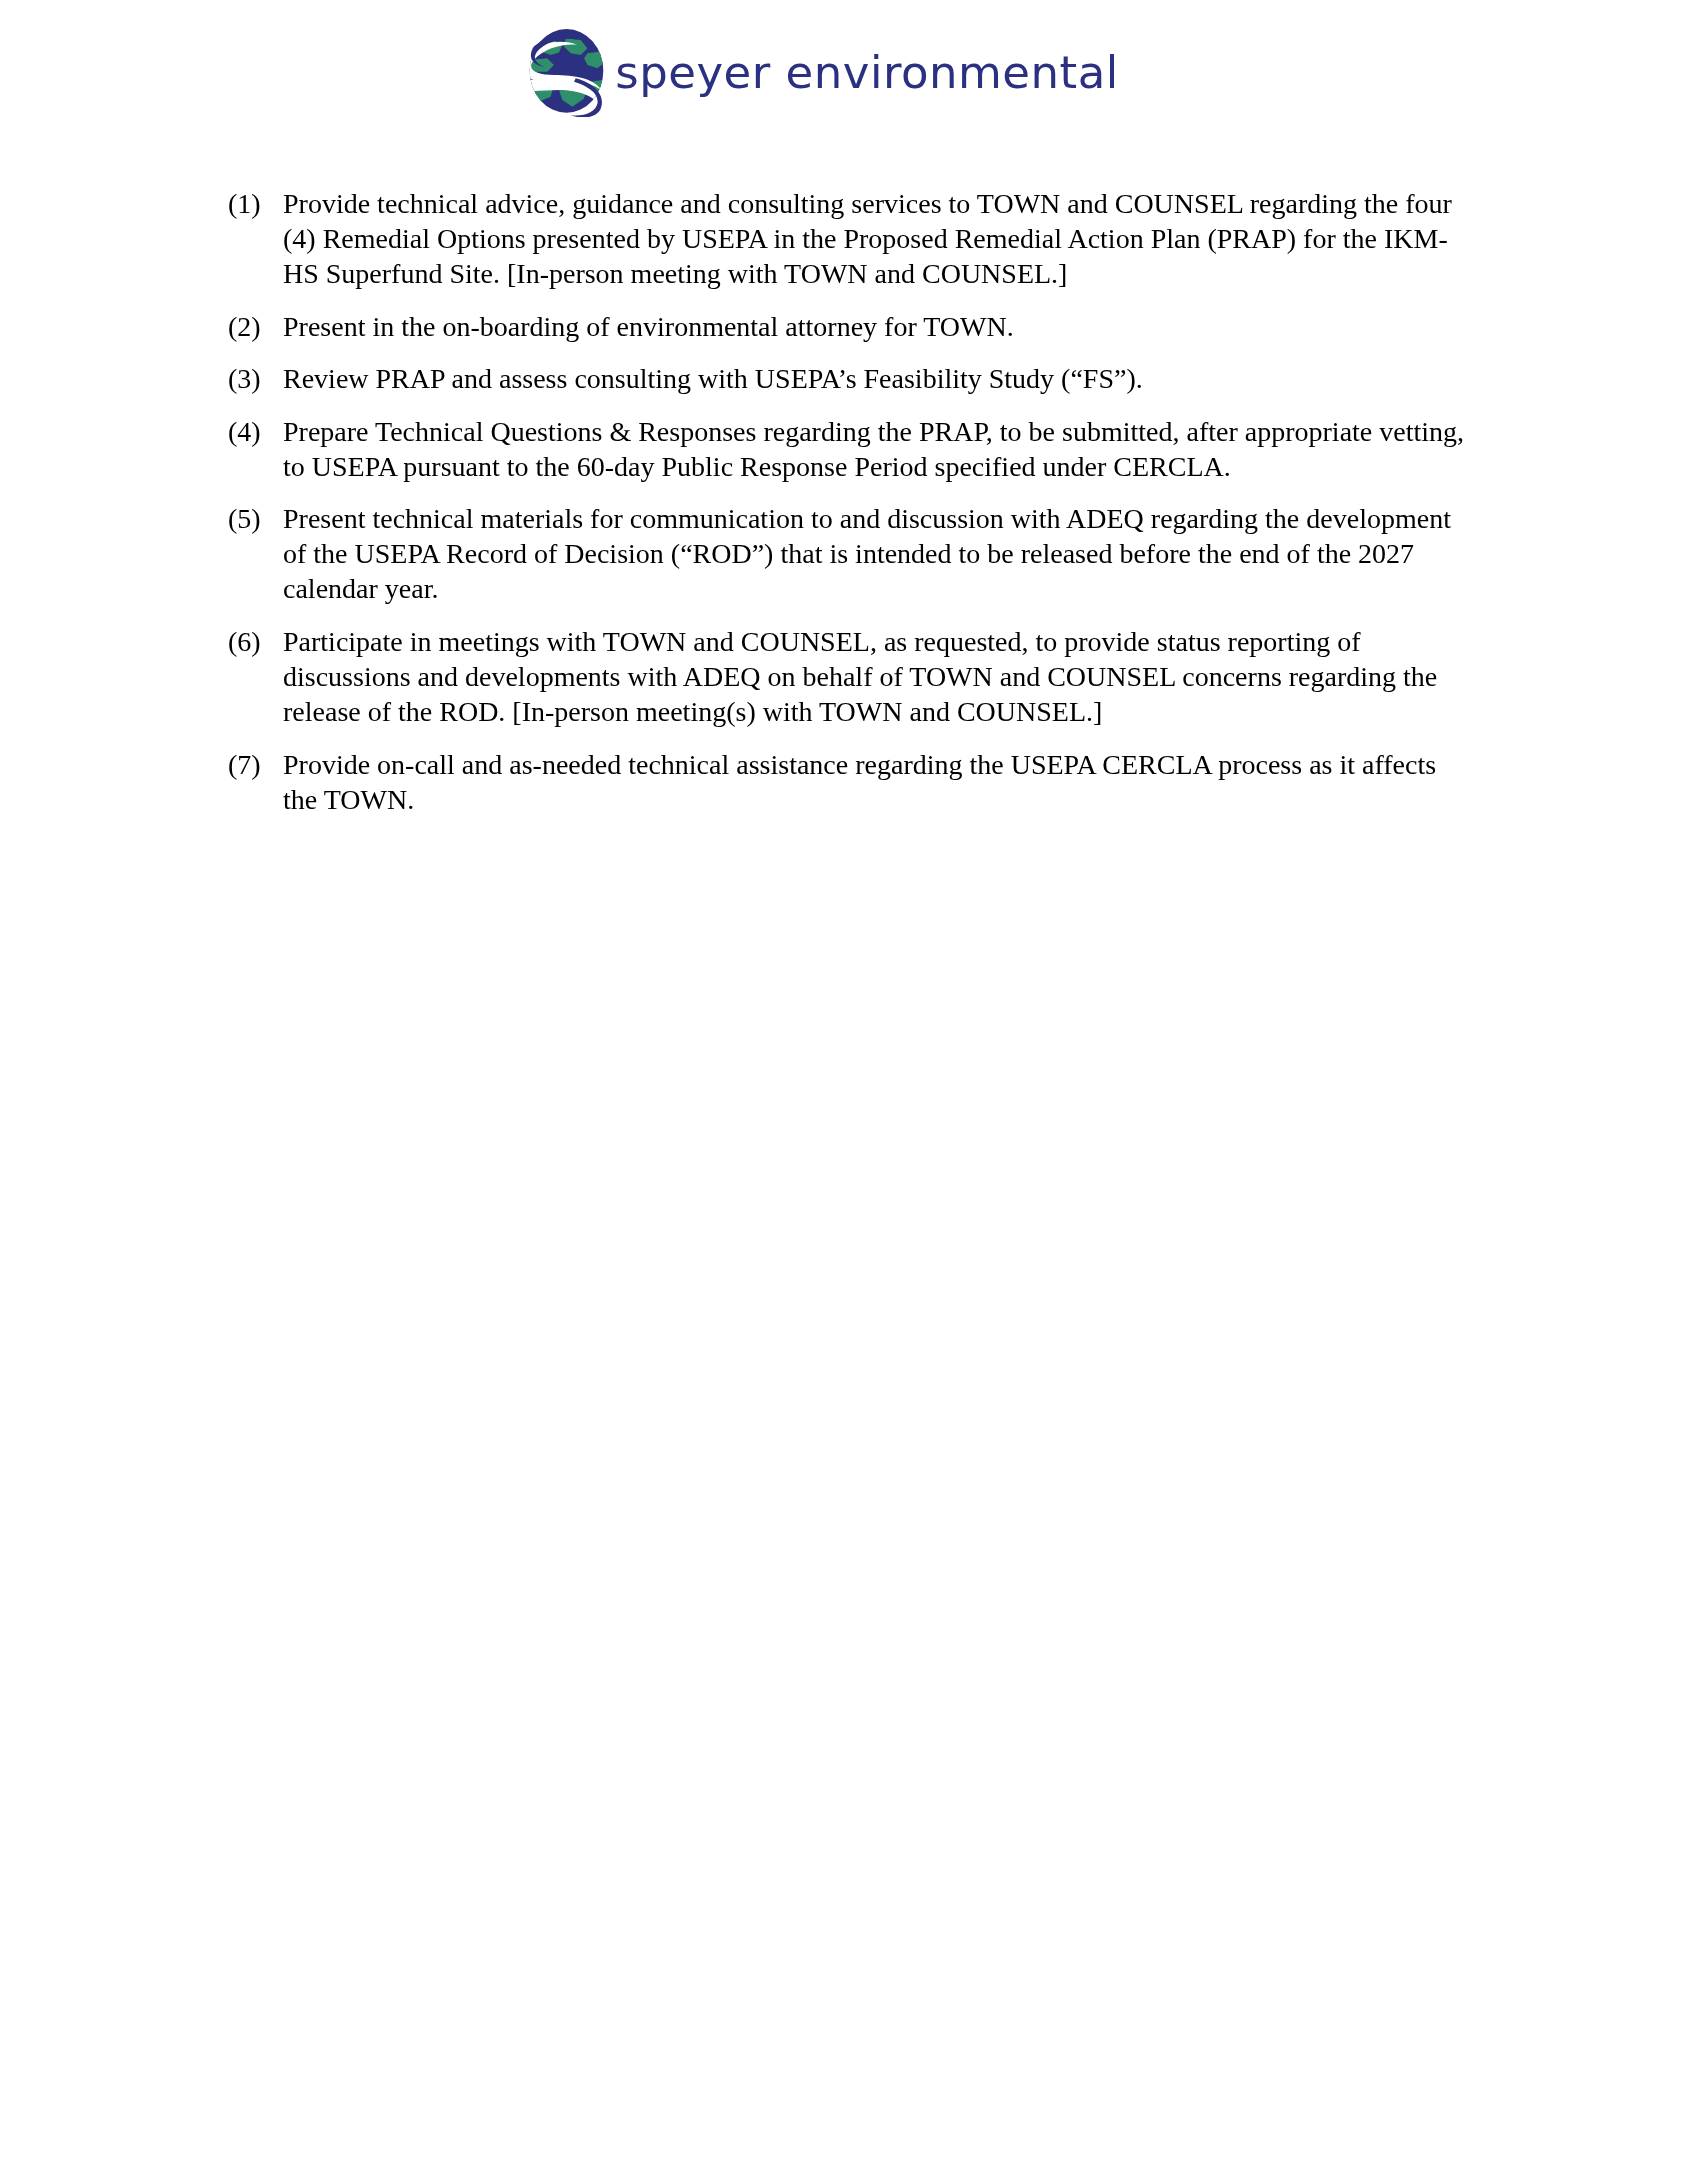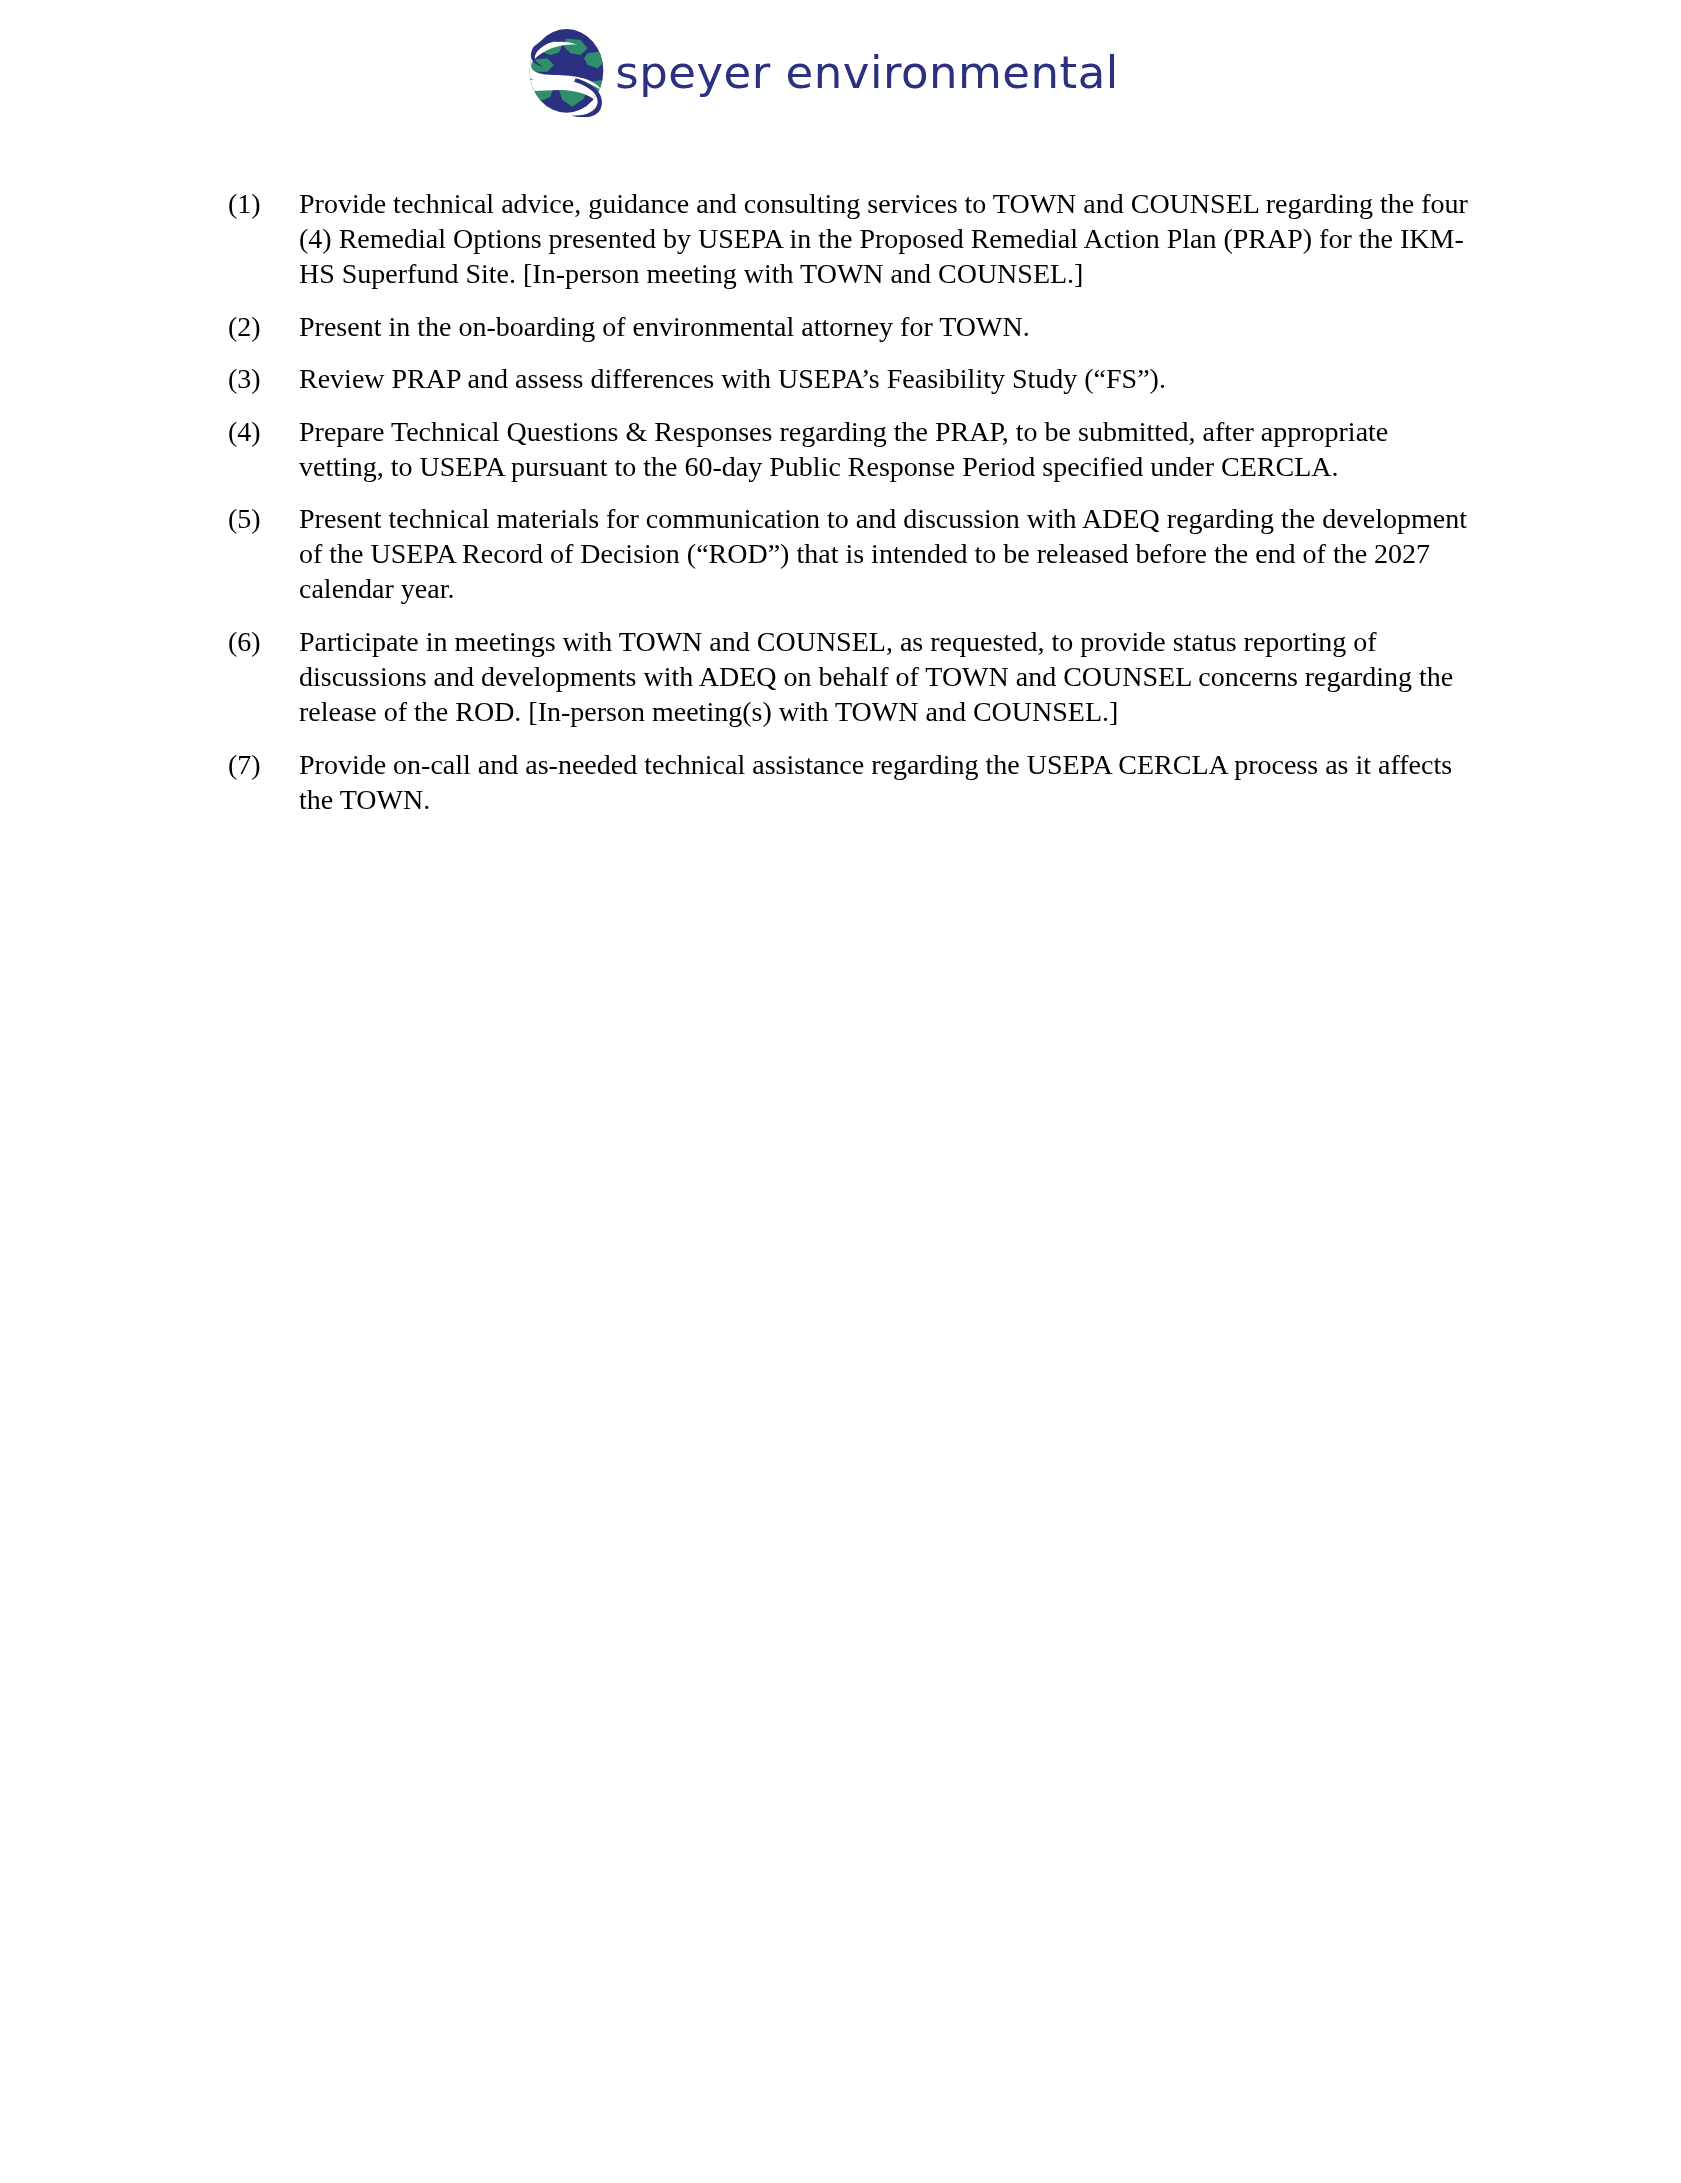--- a/index.html
+++ b/index.html
@@ -80,21 +80,20 @@
     line-height: 35px;
     text-align: left;
     white-space: nowrap;
   }
   .clause-text {
     flex: 1 1 auto;
     font-size: 28px;
     line-height: 35px;
     text-align: left;
     hyphens: none;
-    margin-left: 16px;
   }
 </style>
 </head>
 <body>
 
 <div class="page">
 
   <div class="letterhead">
     <div class="logo-lockup">
 
@@ -136,21 +135,21 @@
       <div class="clause-text">Provide technical advice, guidance and consulting services to TOWN and COUNSEL regarding the four (4) Remedial Options presented by USEPA in the Proposed Remedial Action Plan (PRAP) for the IKM-HS Superfund Site. [In-person meeting with TOWN and COUNSEL.]</div>
     </div>
 
     <div class="clause">
       <div class="clause-marker">(2)</div>
       <div class="clause-text">Present in the on-boarding of environmental attorney for TOWN.</div>
     </div>
 
     <div class="clause">
       <div class="clause-marker">(3)</div>
-      <div class="clause-text">Review PRAP and assess differences with USEPA’s Feasibility Study (“FS”).</div>
+      <div class="clause-text">Review PRAP and assess consulting with USEPA’s Feasibility Study (“FS”).</div>
     </div>
 
     <div class="clause">
       <div class="clause-marker">(4)</div>
       <div class="clause-text">Prepare Technical Questions &amp; Responses regarding the PRAP, to be submitted, after appropriate vetting, to USEPA pursuant to the 60-day Public Response Period specified under CERCLA.</div>
     </div>
 
     <div class="clause">
       <div class="clause-marker">(5)</div>
       <div class="clause-text">Present technical materials for communication to and discussion with ADEQ regarding the development of the USEPA Record of Decision (“ROD”) that is intended to be released before the end of the 2027 calendar year.</div>

